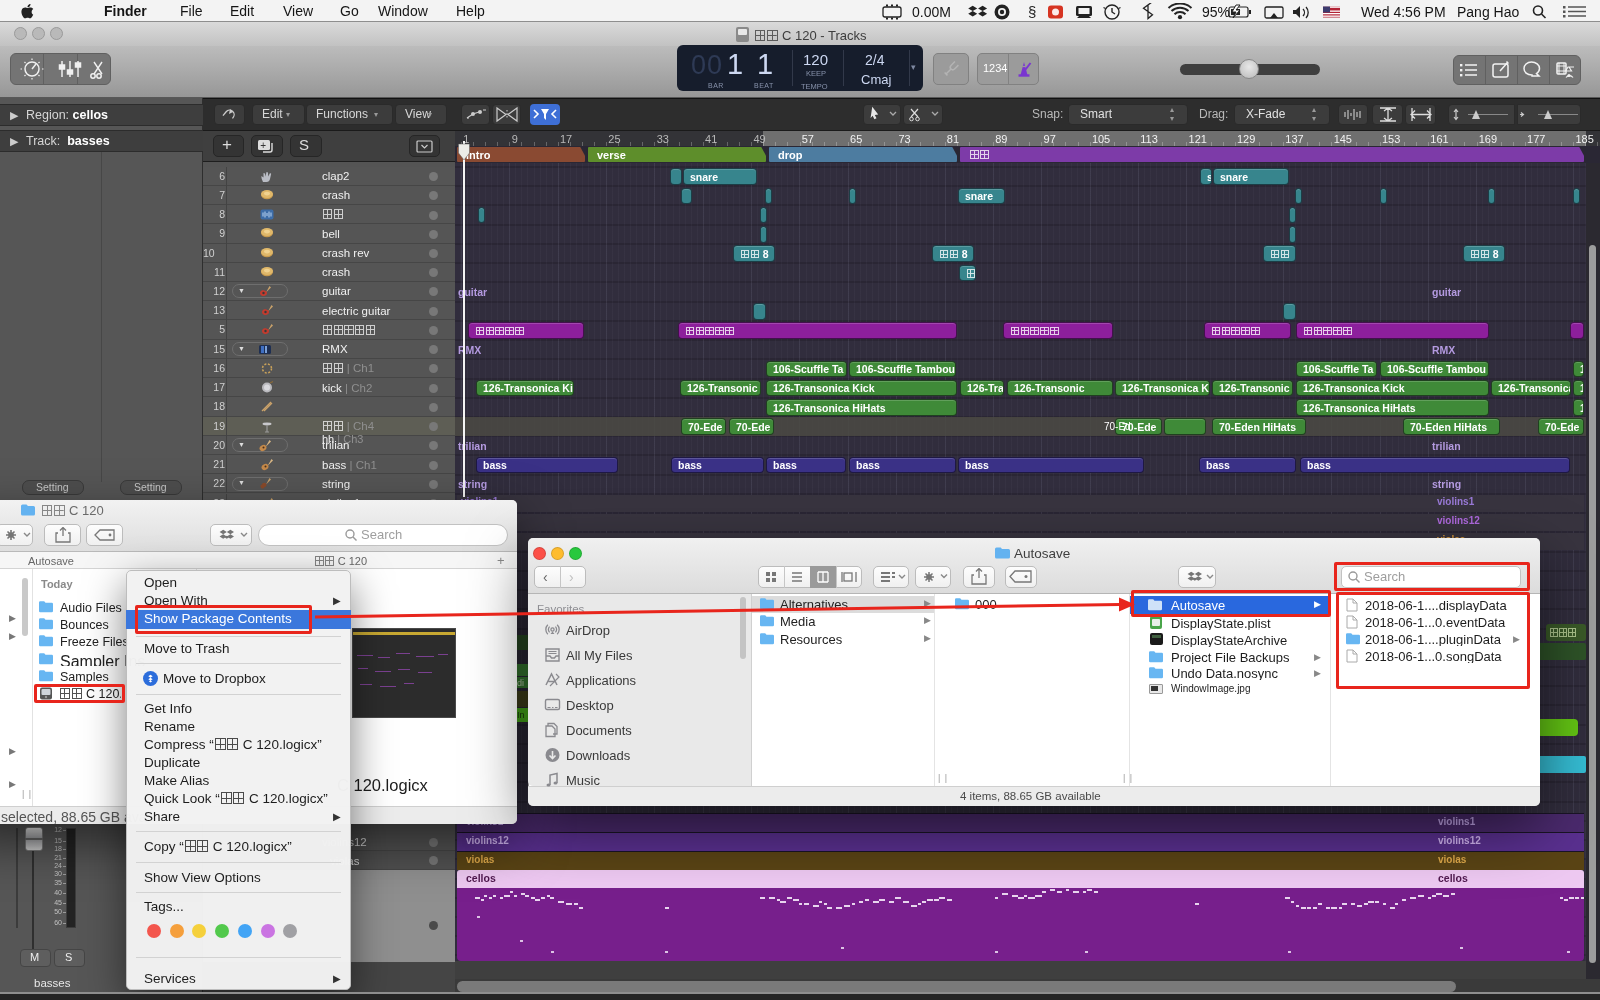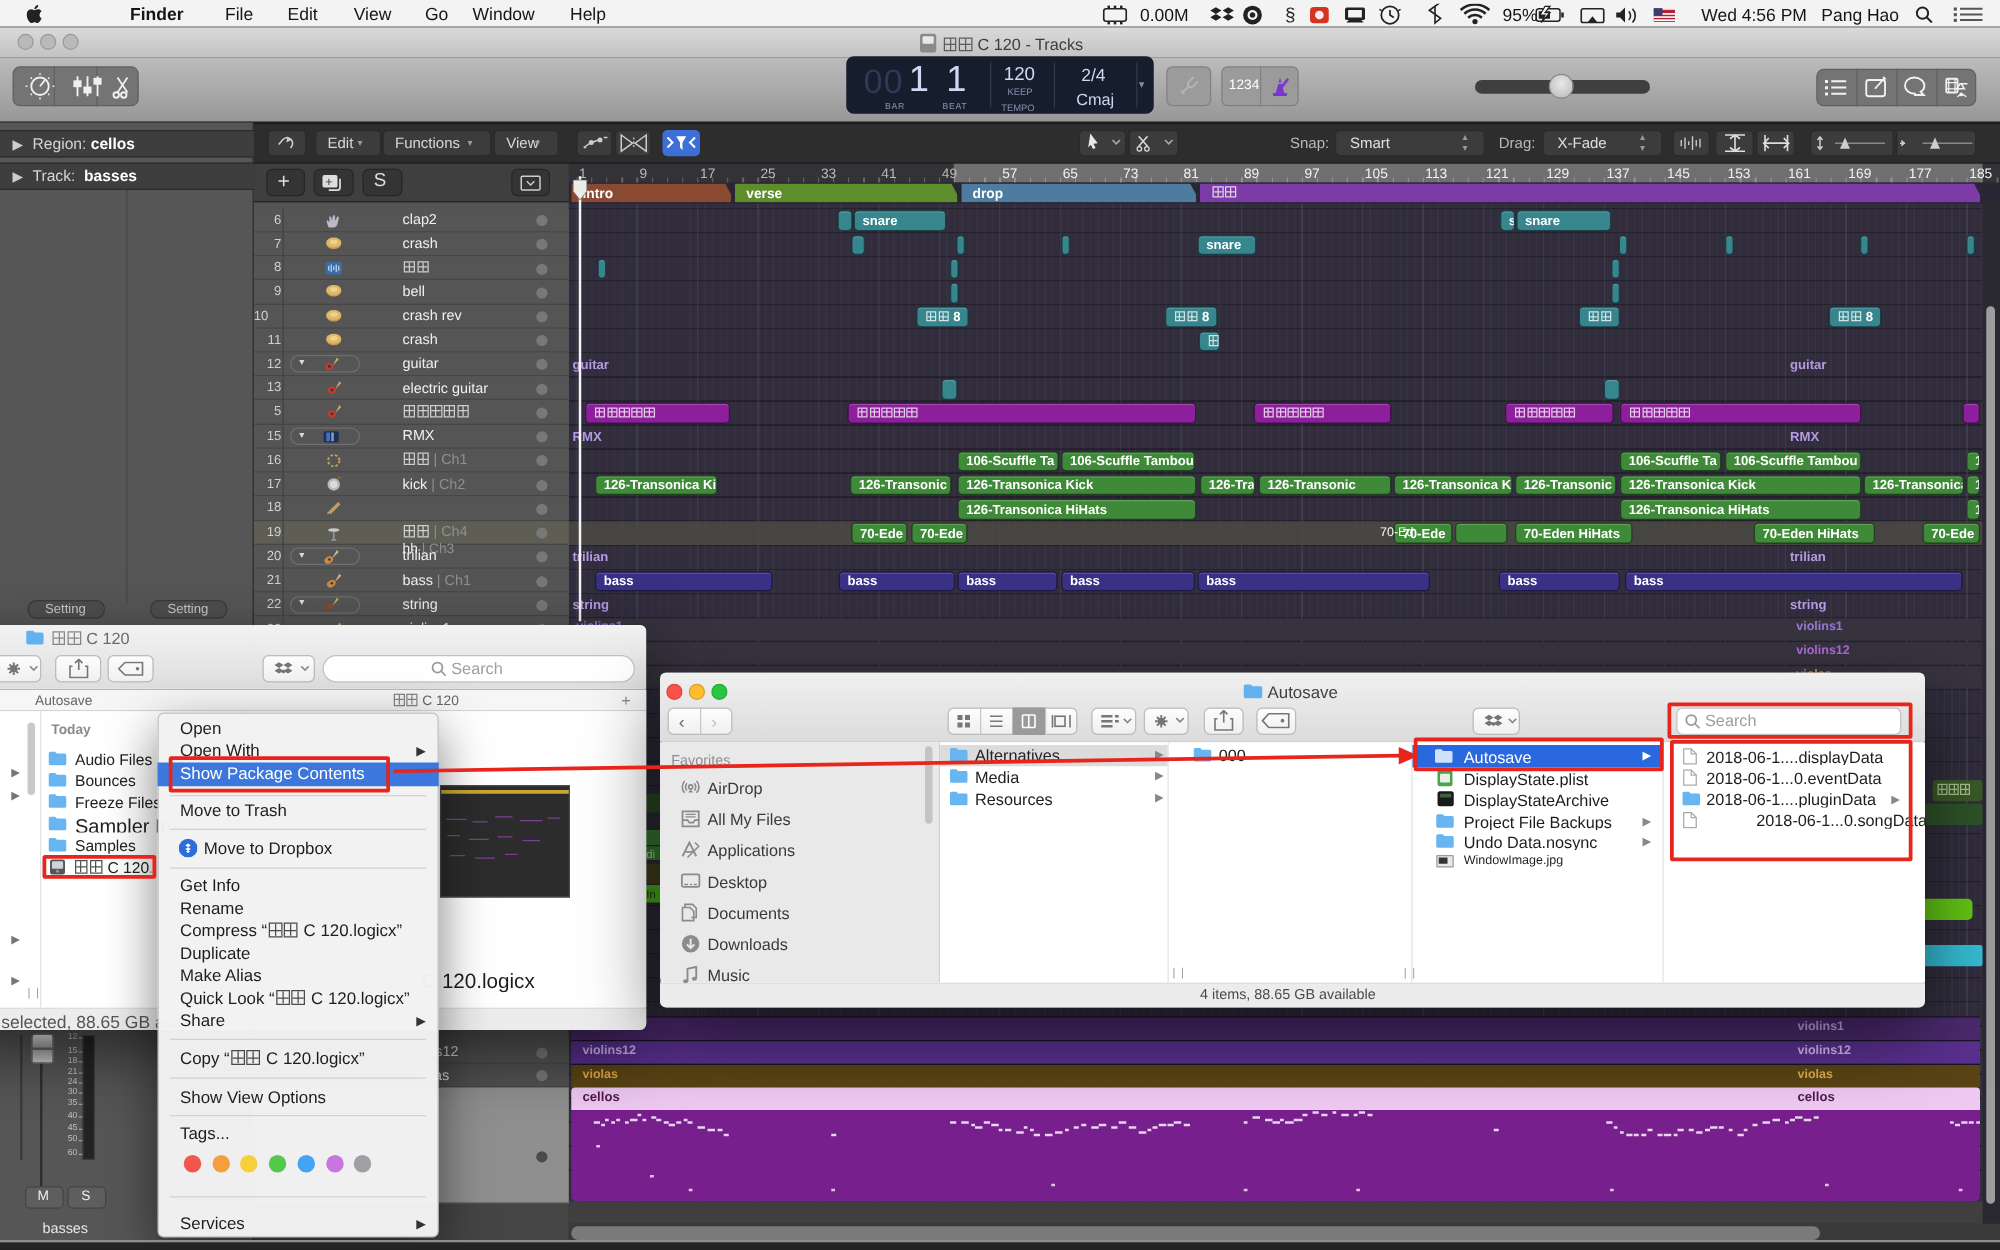--- a/index.html
+++ b/index.html
@@ -1133,21 +1133,21 @@
 <div class="t" style="left:1365px;top:615px;width:150px;height:14px;font-size:13px;color:#1d1d1d;overflow:hidden;z-index:33;">2018-06-1...0.eventData</div>
 <svg style="left:1345px;top:632px;z-index:33" width="16" height="13" viewBox="0 0 16 13">
       <path d="M1 2.5A1.2 1.2 0 0 1 2.2 1.3h4l1.3 1.5h6.3A1.2 1.2 0 0 1 15 4v7a1.2 1.2 0 0 1-1.2 1.2H2.2A1.2 1.2 0 0 1 1 11z" fill="#67b6f2"></path>
     </svg>
 <div class="t" style="left:1513px;top:634px;font-size:9px;color:#888;z-index:33;">▶</div>
 <div class="t" style="left:1365px;top:632px;width:150px;height:14px;font-size:13px;color:#1d1d1d;overflow:hidden;z-index:33;">2018-06-1....pluginData</div>
 <svg style="left:1346px;top:648.5px;z-index:33" width="12" height="14" viewBox="0 0 12 14">
       <path d="M1 1h6l4 4v8H1z" fill="#fff" stroke="#aaa" stroke-width="1"></path>
       <path d="M7 1v4h4" fill="none" stroke="#aaa" stroke-width="1"></path>
     </svg>
-<div class="t" style="left:1365px;top:649px;width:150px;height:14px;font-size:13px;color:#1d1d1d;overflow:hidden;z-index:33;margin-left:40px;">2018-06-1...0.songData</div>
+<div class="t" style="left:1365px;top:649px;width:150px;height:14px;font-size:13px;color:#1d1d1d;overflow:hidden;z-index:33;">2018-06-1...0.songData</div>
 <div style="left:528px;top:786px;width:1012px;height:20px;background:#ececec;border-top:1px solid #cfcfcf;border-radius:0 0 5px 5px;z-index:31;"></div>
 <div class="t" style="left:960px;top:790px;font-size:11.5px;color:#4a4a4a;z-index:32;">4 items, 88.65 GB available</div>
 <div style="left:135px;top:605px;width:177px;height:29px;border:3px solid #e8251c;border-radius:2px;z-index:40;"></div>
 <div style="left:34px;top:684px;width:91px;height:19px;border:3px solid #e8251c;border-radius:2px;z-index:40;"></div>
 <div style="left:1131px;top:590px;width:200px;height:27px;border:3px solid #e8251c;border-radius:2px;z-index:40;"></div>
 <div style="left:1334px;top:562px;width:196px;height:29px;border:3px solid #e8251c;border-radius:2px;z-index:40;"></div>
 <div style="left:1336px;top:592px;width:194px;height:97px;border:3px solid #e8251c;border-radius:2px;z-index:40;"></div>
 <svg style="left:313px;top:595px;z-index:41" width="825" height="30" viewBox="0 0 825 30">
       <line x1="2" y1="22" x2="807" y2="9.5" stroke="#e8251c" stroke-width="3"></line>
       <path d="M806 2.5L822 9.5l-16 7z" fill="#e8251c"></path>

